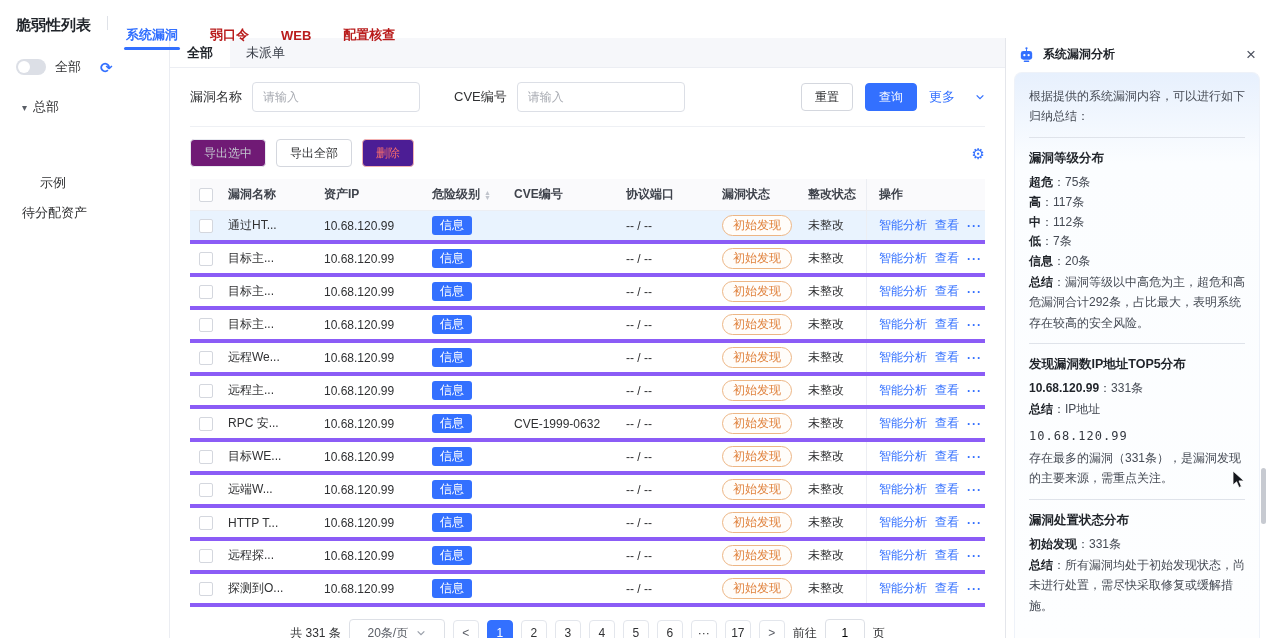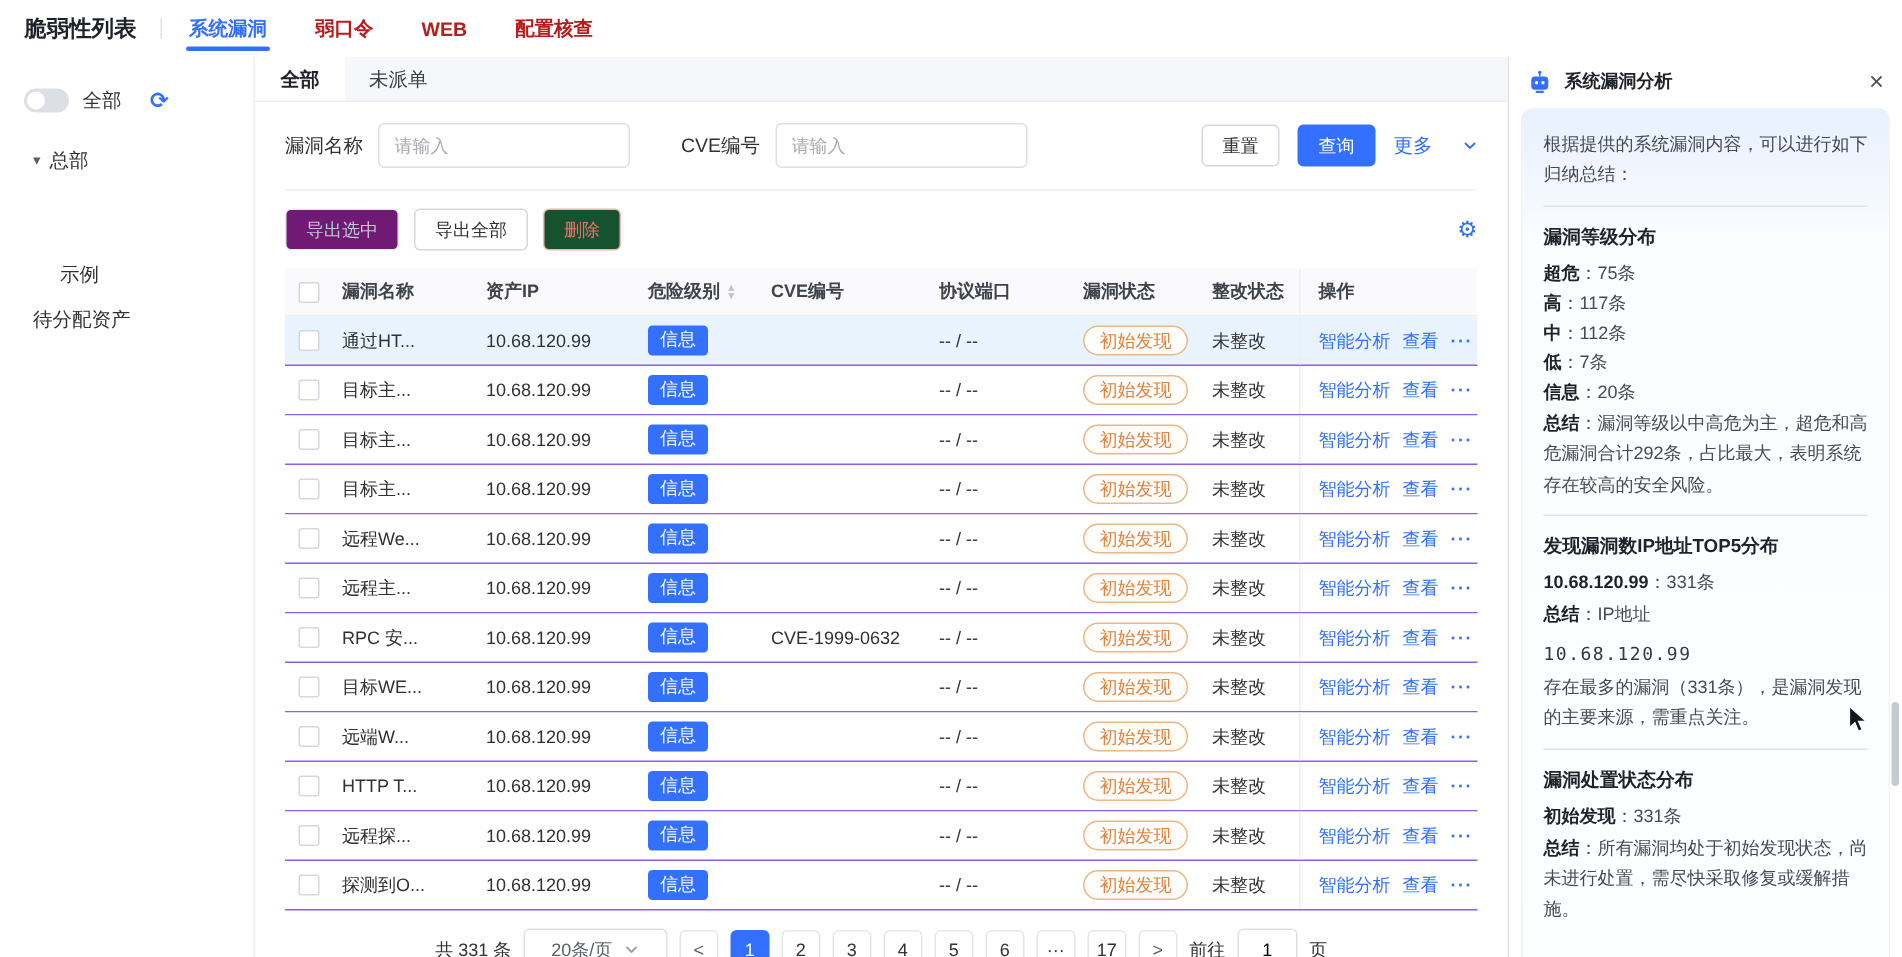--- a/index.html
+++ b/index.html
@@ -1,21 +1,21 @@
 <!DOCTYPE html>
 <html><head>
 <meta charset="utf-8">
 <style>
   * { box-sizing: border-box; margin: 0; padding: 0; }
   html,body { width:1268px; height:638px; overflow:hidden; }
   body { font-family:"Liberation Sans","DejaVu Sans",sans-serif; color:#303133; background:#fff; }
   .app { position:relative; width:1268px; height:638px; display:flex; flex-direction:column; overflow:hidden; }
 
   
-  .topbar { height:38px; display:flex; align-items:center; padding:16px 16px; flex:0 0 auto; }
+  .topbar { height:38px; display:flex; align-items:flex-start; padding:16px 16px; flex:0 0 auto; }
   .app-title { font-size:15px; font-weight:bold; color:#1f2329; }
   .tdiv { width:1px; height:14px; background:#dfe2e8; margin:0 18px 0 16px; }
   .top-tabs { display:flex; gap:32px; height:38px; align-items:center; }
   .top-tab { font-size:13px; color:#b91c1c; cursor:pointer; position:relative; height:38px; display:flex; align-items:center;font-weight:bold; }
   .top-tab.active { color:#3370ff; font-weight:bold; }
   .top-tab.active::after { content:""; position:absolute; left:-2px; right:-2px; bottom:4px; height:3px; background:#3370ff; border-radius:2px; }
 
   .body { flex:1; display:flex; min-height:0; }
 
   
@@ -48,26 +48,26 @@
   .fgroup + .fgroup { margin-left:34px; }
   .fbtns { margin-left:auto; display:flex; align-items:center; gap:12px; }
   .btn { height:28px; border-radius:4px; font-size:12px; padding:0 13px; cursor:pointer; font-family:inherit; }
   .btn-plain { background:#fff; border:1px solid #d4d7de; color:#303133; }
   .btn-primary { background:#3370ff; border:1px solid #3370ff; color:#fff; }
   .more-link { color:#3370ff; font-size:13px; display:flex; align-items:center; gap:20px; cursor:pointer; }
   .fdivider { margin-top:14px; border-bottom:1px solid #eef0f4; }
 
   .toolbar { margin-top:12px; display:flex; align-items:center; gap:10px; }
   .btn-disabled { background:#701a75; border:1px solid #e8eaf0; color:#c3c7cf; cursor:not-allowed;font-family:Liberation Mono, monospace; }
-  .btn-danger { background:#14532d; border:1px solid #f3b2b2; color:#f56c6c; }
+  .btn-danger { background:#4c1d95; border:1px solid #f3b2b2; color:#f56c6c; }
   .gear { margin-left:auto; color:#3370ff; font-size:15px; cursor:pointer; line-height:1; }
 
   .table { margin-top:12px; flex:0 0 auto; }
   .thead { display:flex; height:32px; align-items:center; background:#fafafc; border-bottom:1px solid #eceef3; font-size:12px; font-weight:bold; color:#3f434c; }
-  .trow { display:flex; height:33px; align-items:center; border-bottom:1px solid #8b5cf6; font-size:12px; color:#303133; background:#fff; }
+  .trow { display:flex; height:33px; align-items:center; border-bottom:4px solid #8b5cf6; font-size:12px; color:#303133; background:#fff; }
   .trow.hl { background:#e9f3fe; }
   .cell { padding:0 6px; display:flex; align-items:center; overflow:hidden; white-space:nowrap; height:100%; }
   .c0 { width:32px; flex:0 0 auto; justify-content:center; }
   .c1 { width:96px; flex:0 0 auto; }
   .c2 { width:108px; flex:0 0 auto; }
   .c3 { width:82px; flex:0 0 auto; }
   .c4 { width:112px; flex:0 0 auto; }
   .c5 { width:96px; flex:0 0 auto; }
   .c6 { width:86px; flex:0 0 auto; }
   .c7 { width:64px; flex:0 0 auto; }

